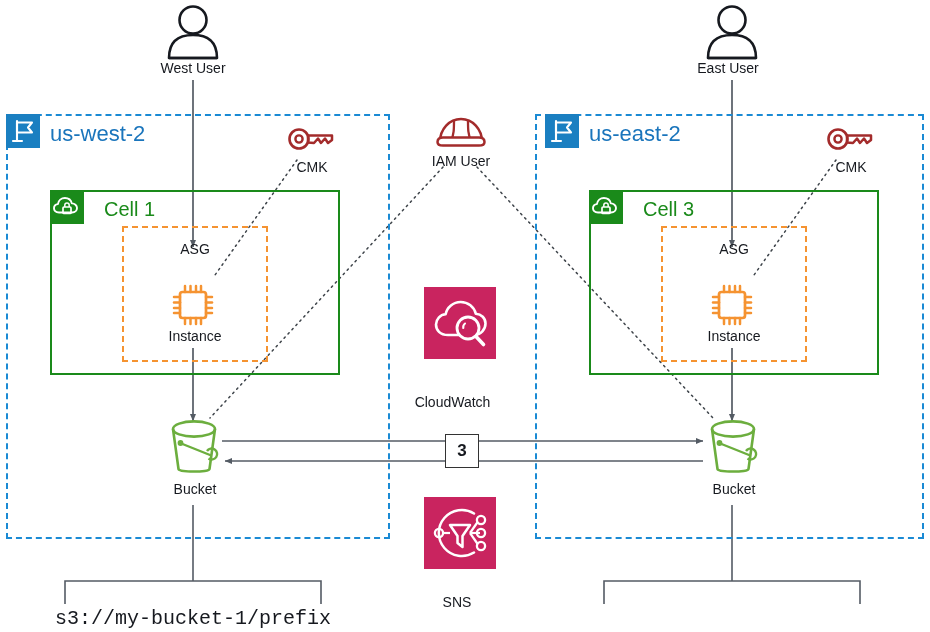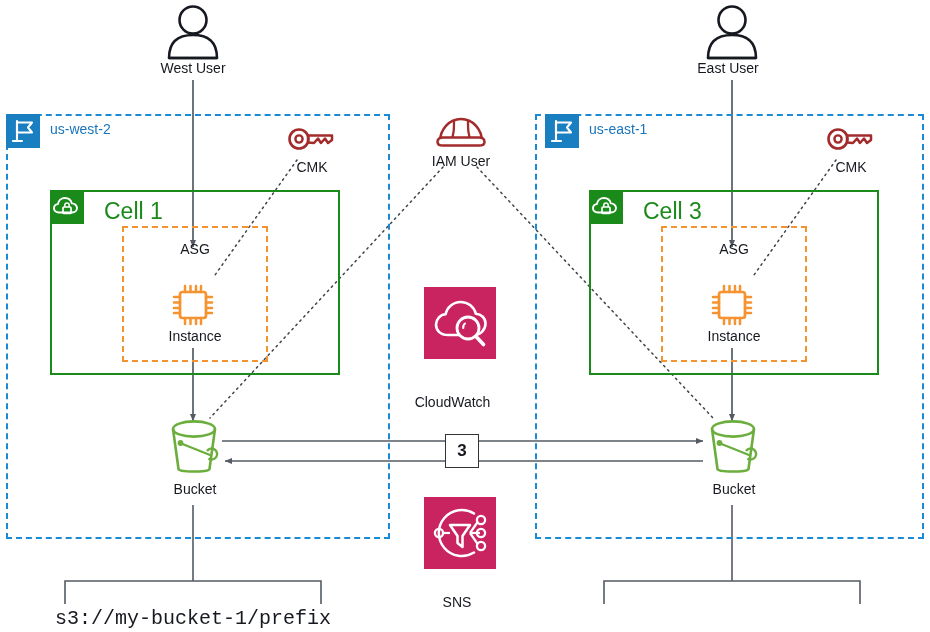--- a/index.html
+++ b/index.html
@@ -32,28 +32,28 @@
     line-height: 1.1;
   }
   .label.mono {
     font-family: "Liberation Mono", monospace;
     font-size: 20px;
     letter-spacing: 0px;
   }
   .region-title {
     position: absolute;
     font-family: "Liberation Sans", sans-serif;
-    font-size: 14px;
+    font-size: 22px;
     color: #1a75bc;
     white-space: nowrap;
   }
   .cell-title {
     position: absolute;
     font-family: "Liberation Sans", sans-serif;
-    font-size: 23px;
+    font-size: 20px;
     color: #1a8a1a;
     white-space: nowrap;
   }
 
   
   .region-box {
     position: absolute;
     border: 2.5px dashed #1a8ad4;
     box-sizing: border-box;
     background: transparent;
@@ -254,21 +254,21 @@
   <div class="label mono" style="left:53px; top:608px; width:280px;">s3://my-bucket-1/prefix</div>
 
   <div class="region-box" style="left:535px; top:114px; width:389px; height:425px;"></div>
   <div class="region-badge" style="left:545px; top:114px;">
     <svg width="34" height="34" viewBox="0 0 34 34">
       <path d="M11,7 L11,27" stroke="#ffffff" stroke-width="2.1" stroke-linecap="round"></path>
       <path d="M11,8.5 L26,8.5 L22,13.5 L26,18.5 L11,18.5 Z" fill="none" stroke="#ffffff" stroke-width="2.1" stroke-linejoin="round"></path>
       <path d="M7,27 L16,27" stroke="#ffffff" stroke-width="2.1" stroke-linecap="round"></path>
     </svg>
   </div>
-  <div class="region-title" style="left:589px; top:121px;">us-east-1</div>
+  <div class="region-title" style="left:589px; top:121px;">us-east-2</div>
 
   <div class="abs" style="left:825px; top:125px;">
     <svg width="52" height="32" viewBox="0 0 52 32">
       <circle cx="13" cy="14" r="9.5" fill="none" stroke="#a32b2b" stroke-width="2.6"></circle>
       <circle cx="13" cy="14" r="3.6" fill="none" stroke="#a32b2b" stroke-width="2.4"></circle>
       <path d="M22,10.5 L46,10.5 L46,15 L42,18 L39,13.5 L35,18 L32,13.5 L28,18 L22,17.5 Z" fill="none" stroke="#a32b2b" stroke-width="2.5" stroke-linejoin="round"></path>
     </svg>
   </div>
   <div class="label" style="left:811px; top:160px; width:80px;">CMK</div>
 

